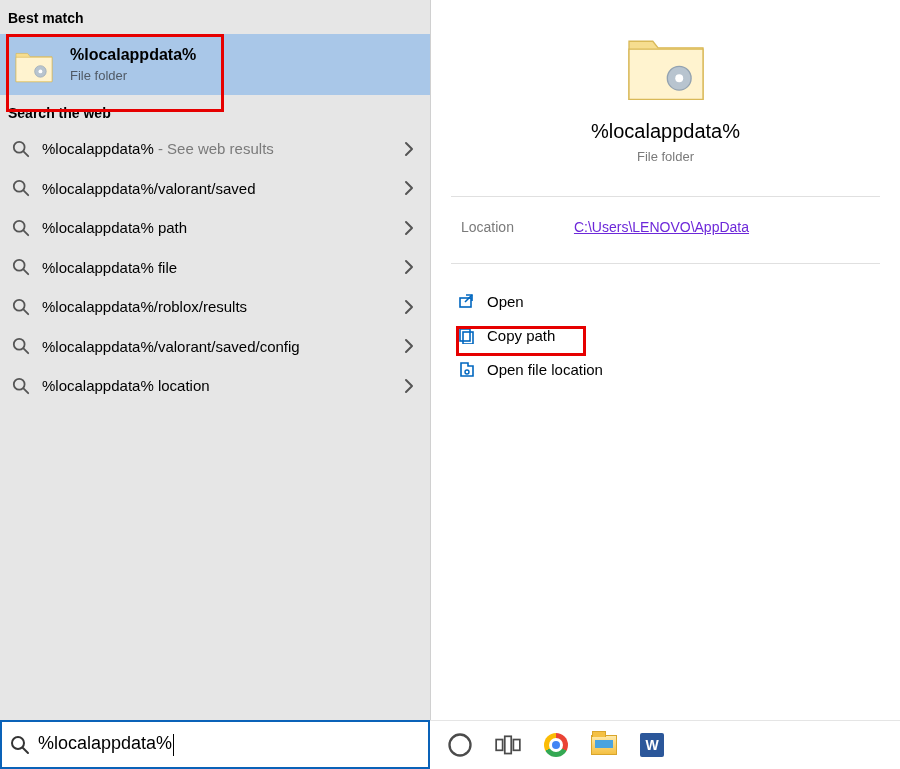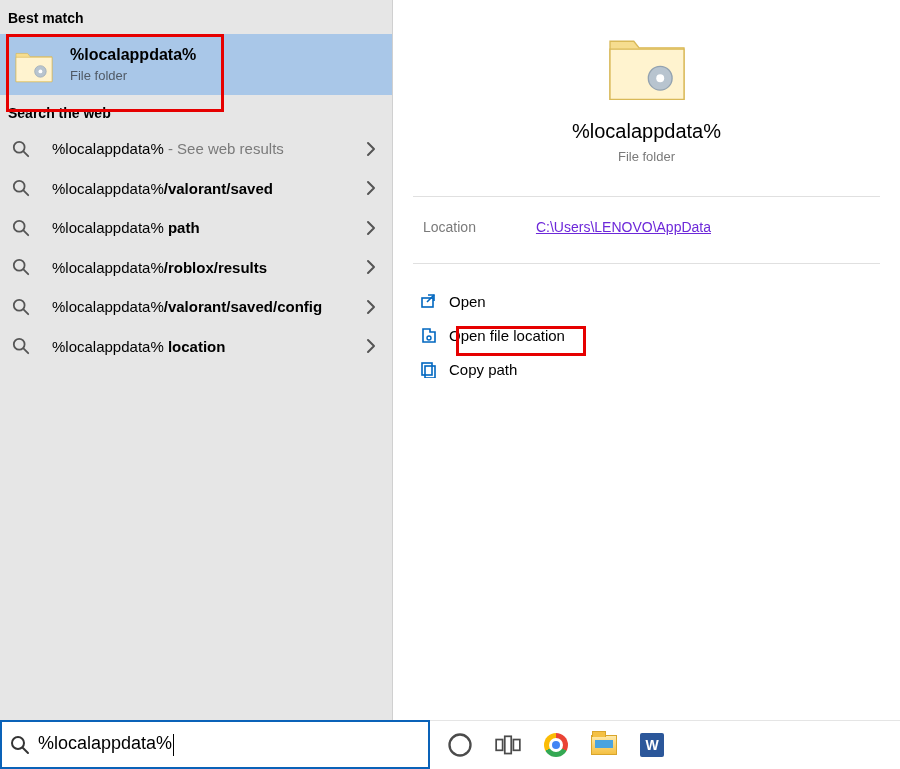--- a/index.html
+++ b/index.html
@@ -13,21 +13,21 @@
     background: #fff;
     position: relative;
   }
   .container {
     display: flex;
     width: 900px;
     height: 720px; 
   }
   
   .left-panel {
-    width: 392px;
+    width: 430px;
     background: #e6e6e6;
     display: flex;
     flex-direction: column;
     position: relative;
   }
   .left-panel .header-label {
     font-size: 14px;
     font-weight: 600;
     padding: 10px 8px 8px 8px;
     color: #000;
@@ -53,35 +53,35 @@
     position: absolute;
   }
   .red-box.best {
     top: 34px; left: 6px; width: 218px; height: 78px;
   }
   .web-list { }
   .web-item {
     display: flex;
     align-items: center;
     padding: 10px 12px;
-    gap: 22px;
+    gap: 12px;
     cursor: pointer;
   }
   .web-item .search-glyph {
     width: 18px; height: 18px; flex-shrink: 0;
     color: #555;
   }
   .web-item .label {
     flex: 1 1 auto;
     font-size: 15px;
     line-height: 1.3;
     padding-right: 6px;
   }
   .web-item .label .prefix { font-weight: 400; }
-  .web-item .label .suffix { font-weight: 700; }
+  .web-item .label .suffix { font-weight: 400; }
   .web-item .label .hint { color: #7a7a7a; font-weight: 400; }
   .web-item .chevron {
     width: 18px; height: 18px; flex-shrink: 0; color: #555;
   }
 
   
   .right-panel {
     flex: 1 1 auto;
     background: #ffffff;
     border-left: 1px solid #d0d0d0;
@@ -304,20 +304,29 @@
           <span class="label"><span class="prefix">%localappdata%</span><span class="suffix">/valorant/saved</span><span class="hint"></span></span>
           <span class="chevron"><svg viewBox="0 0 18 18">
               <use href="#chevron-right"></use>
             </svg></span>
         </div>
         <div class="web-item">
           <span class="search-glyph"><svg viewBox="0 0 20 20">
               <use href="#search-glyph-g"></use>
             </svg></span>
           <span class="label"><span class="prefix">%localappdata%</span><span class="suffix"> path</span><span class="hint"></span></span>
+          <span class="chevron"><svg viewBox="0 0 18 18">
+              <use href="#chevron-right"></use>
+            </svg></span>
+        </div>
+        <div class="web-item">
+          <span class="search-glyph"><svg viewBox="0 0 20 20">
+              <use href="#search-glyph-g"></use>
+            </svg></span>
+          <span class="label"><span class="prefix">%localappdata%</span><span class="suffix"> file</span><span class="hint"></span></span>
           <span class="chevron"><svg viewBox="0 0 18 18">
               <use href="#chevron-right"></use>
             </svg></span>
         </div>
         <div class="web-item">
           <span class="search-glyph"><svg viewBox="0 0 20 20">
               <use href="#search-glyph-g"></use>
             </svg></span>
           <span class="label"><span class="prefix">%localappdata%</span><span class="suffix">/roblox/results</span><span class="hint"></span></span>
           <span class="chevron"><svg viewBox="0 0 18 18">
@@ -364,29 +373,29 @@
 
     <div class="actions">
       <div class="action-item">
         <span class="icon"><svg viewBox="0 0 18 18">
               <use href="#open-ext"></use>
             </svg></span>
         <span>Open</span>
       </div>
       <div class="action-item">
         <span class="icon"><svg viewBox="0 0 18 18">
-              <use href="#file-loc"></use>
-            </svg></span>
-        <span>Open file location</span>
+              <use href="#copy-g"></use>
+            </svg></span>
+        <span>Copy path</span>
       </div>
       <div class="action-item">
         <span class="icon"><svg viewBox="0 0 18 18">
-              <use href="#copy-g"></use>
-            </svg></span>
-        <span>Copy path</span>
+              <use href="#file-loc"></use>
+            </svg></span>
+        <span>Open file location</span>
       </div>
     </div>
   </div>
 </div>
 
 <div class="red-box best"></div>
 <div class="red-box open"></div>
 <div class="red-box search"></div>
 
 <div class="taskbar">

